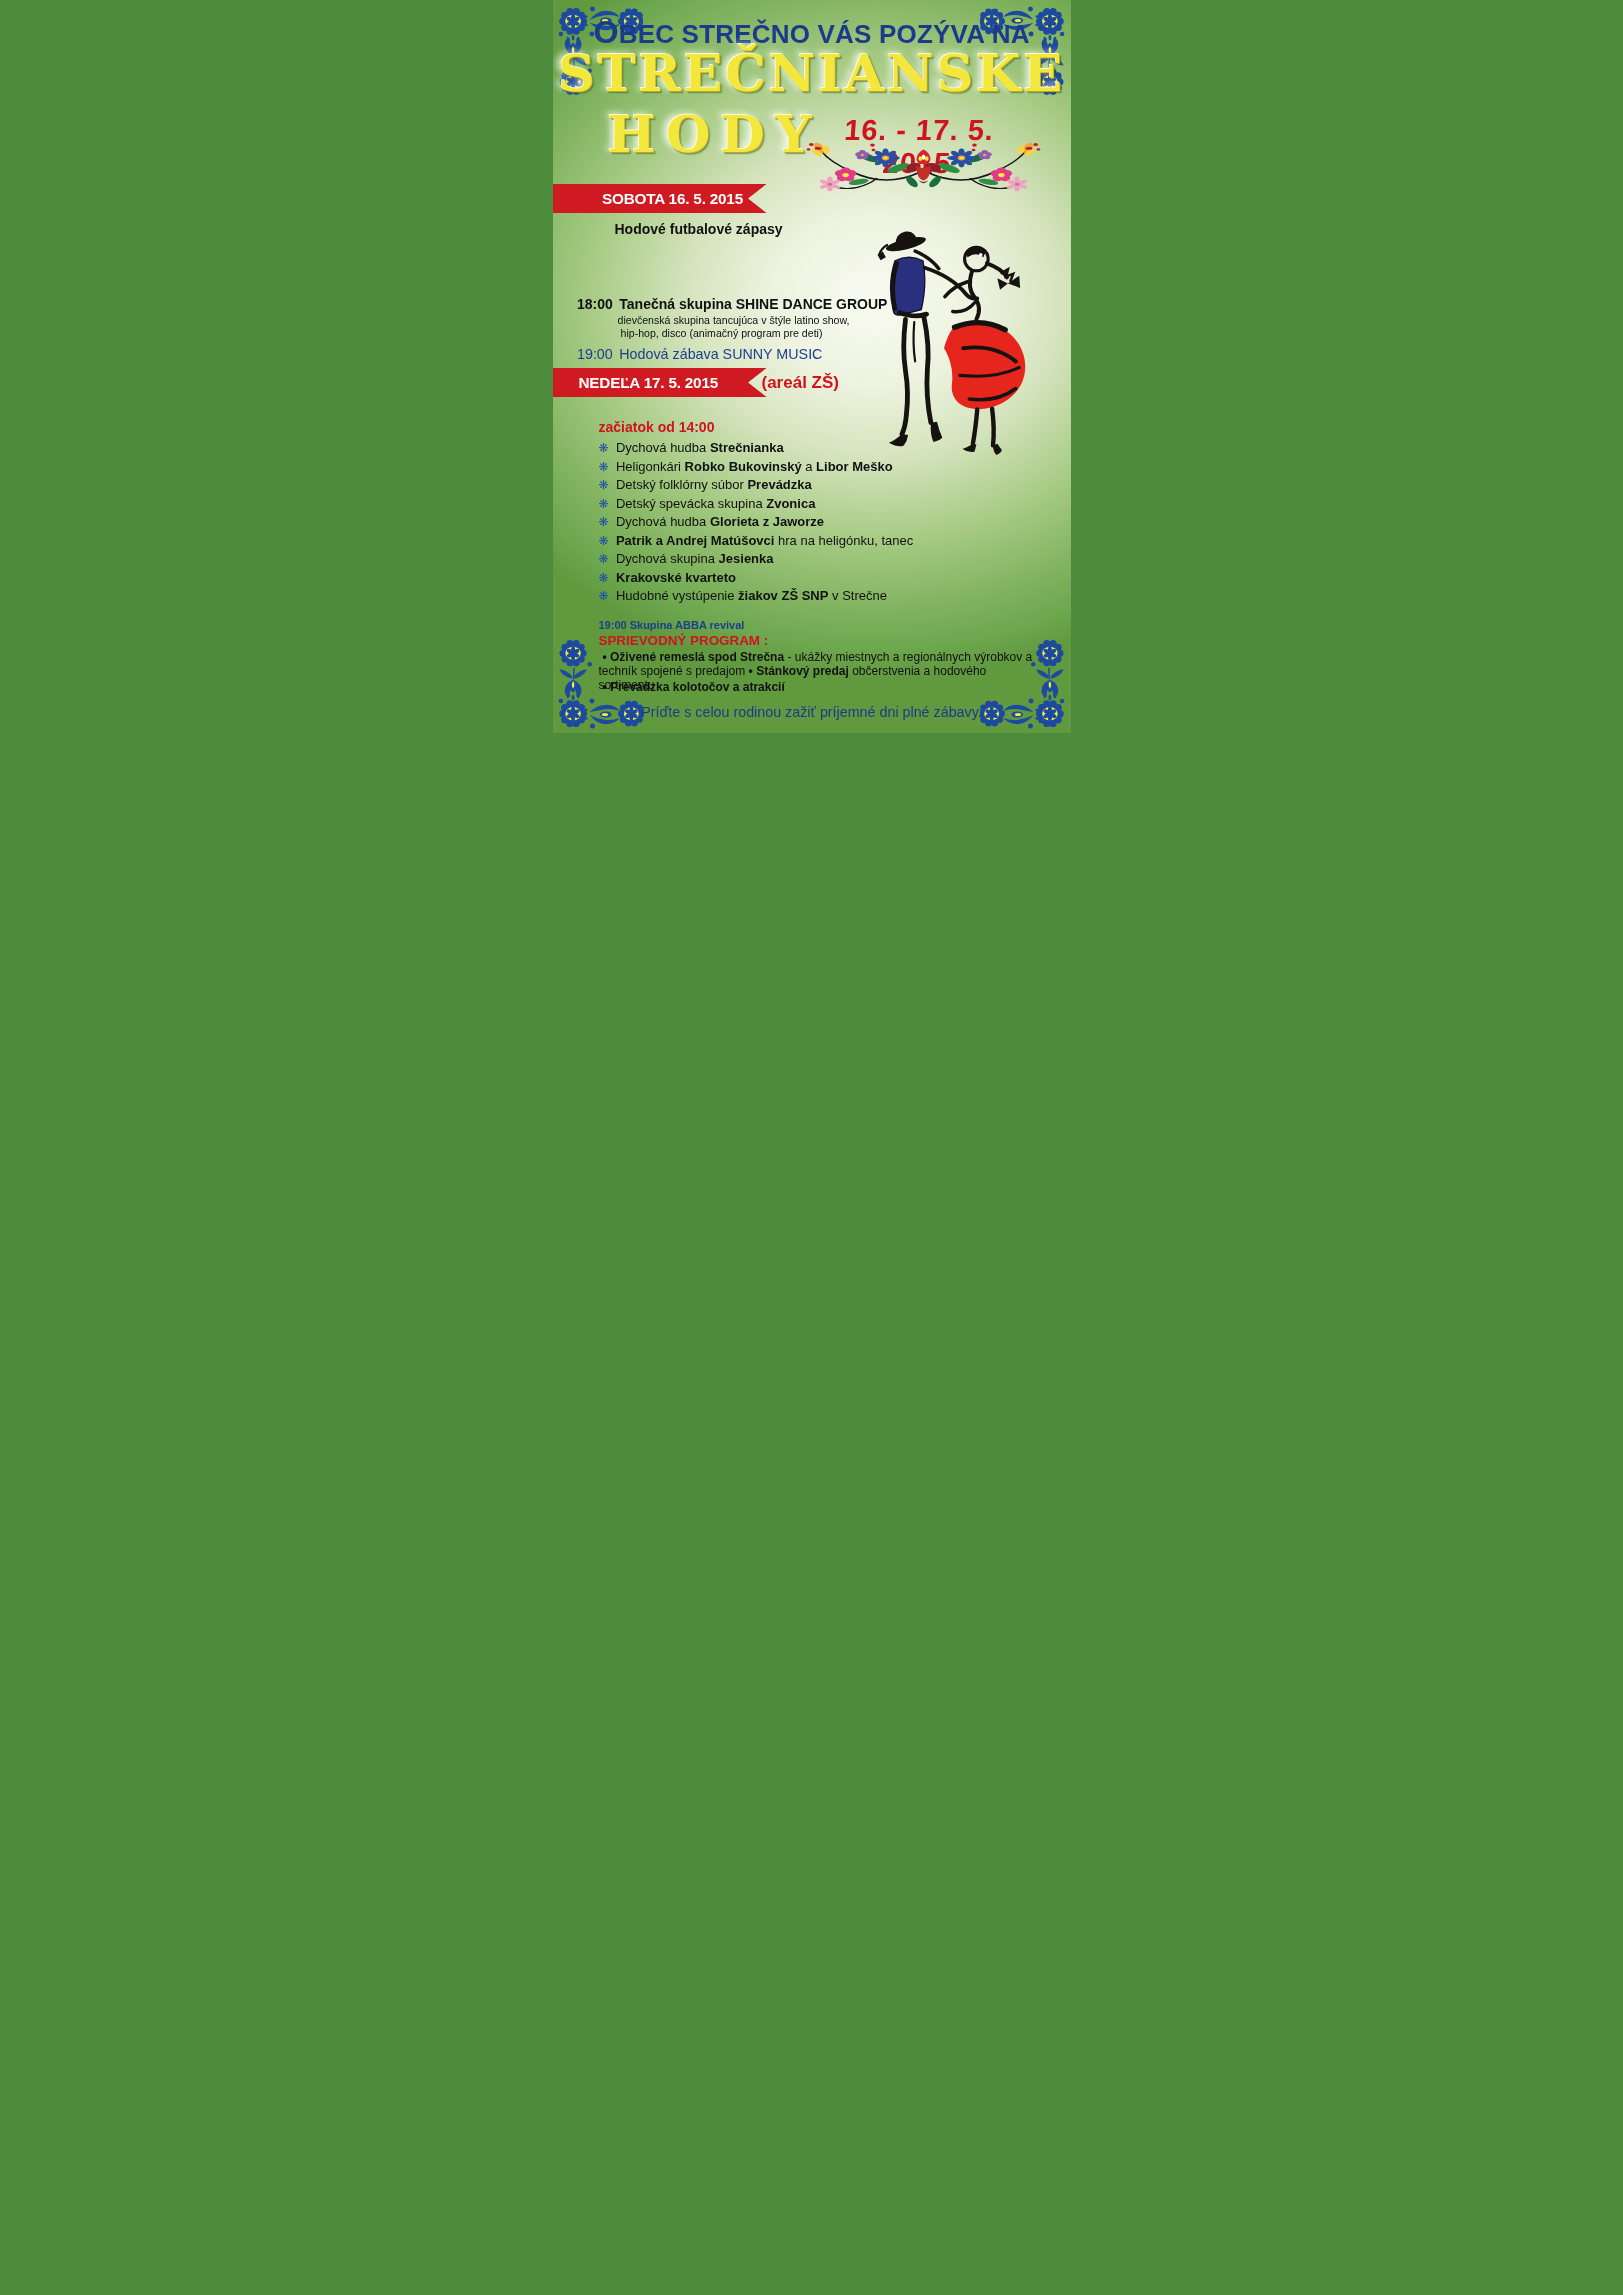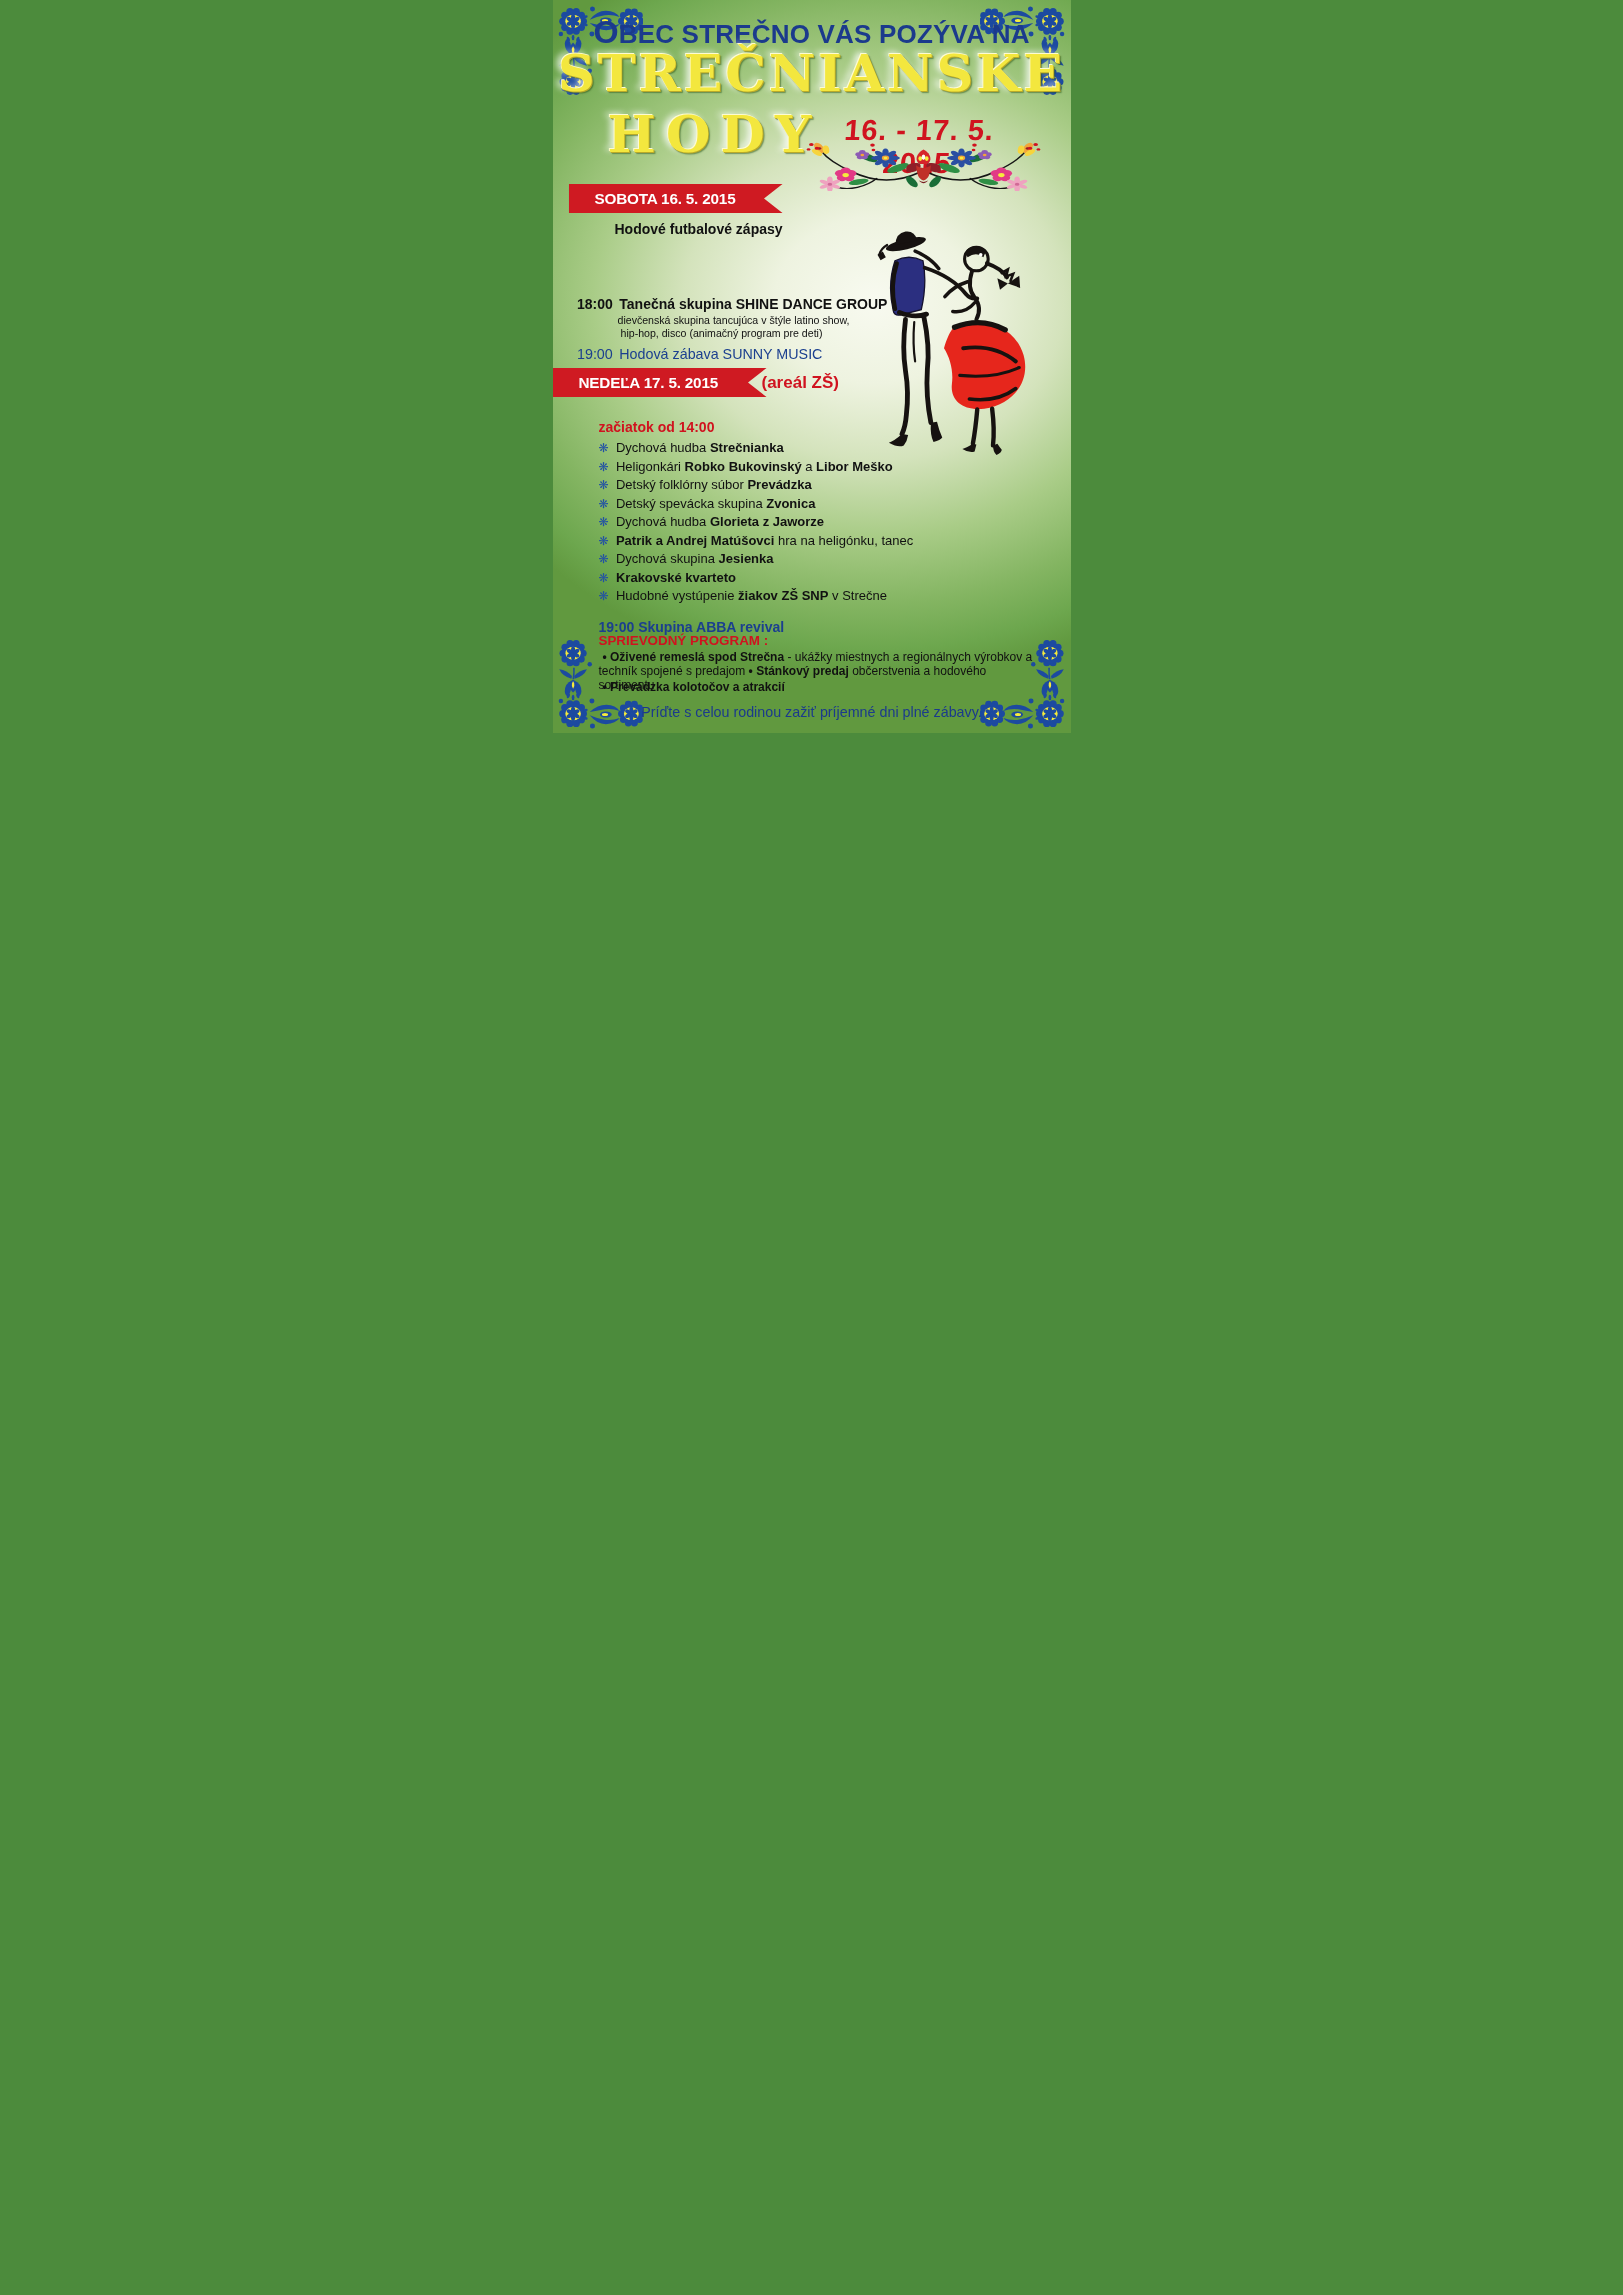--- a/index.html
+++ b/index.html
@@ -23,41 +23,41 @@
     font-family:"DejaVu Serif",serif;font-weight:bold;font-size:51px;letter-spacing:10.2px;
     color:#f3e73e;
     text-shadow:-0.9px -0.9px 0.5px #fdfbd2, 0.9px 0.9px 0 #b9a929, 1.9px 2.3px 1.4px rgba(38,82,20,.55), -4.6px -1.9px 6.5px rgba(255,255,255,.75);}
   .daterange{left:268px;top:114px;width:194px;text-align:center;
     color:#d0131f;font-weight:bold;font-size:29px;letter-spacing:0.9px;transform:skewX(-4deg);}
   
   .ribbon{height:29px;background:#cf1a22;color:#fff;font-weight:bold;font-size:15.3px;
     line-height:29px;padding-left:26px;box-sizing:border-box;
     clip-path:polygon(0 0,100% 0,calc(100% - 18.5px) 50%,100% 100%,0 100%);
     filter:drop-shadow(1.9px 2.3px 1.4px rgba(45,60,15,.4));letter-spacing:-0.2px;}
-  .rib-sat{left:16px;top:184px;width:214px;}
+  .rib-sat{left:0;top:184px;width:214px;text-align:center;}
   .rib-sun{left:0;top:368px;width:214px;}
   .venue{left:209px;top:373px;color:#d0131f;font-weight:bold;font-size:17px;}
   
   .sat-head{left:62px;top:221px;font-weight:bold;font-size:14px;color:#111;}
   .srow{position:relative;height:18.5px;font-size:13.4px;color:#111;}
   .srow .time{position:absolute;left:0;width:36px;}
   .srow .lbl{position:absolute;left:37px;}
   #sat-rows{left:24.5px;top:239px;width:278px;}
   .row1800{left:24.5px;top:296px;font-size:14px;font-weight:bold;color:#111;}
   .row1800 .lbl{margin-left:6.5px;}
   .sub1{left:65px;top:314px;font-size:10.6px;color:#111;}
   .sub2{left:68px;top:327px;font-size:10.6px;color:#111;}
   .row1900{left:24.5px;top:346px;font-size:14.3px;font-weight:normal;color:#1b3f8f;}
   .row1900 .lbl{margin-left:6.5px;}
   
   .start{left:46px;top:419px;font-weight:bold;font-size:14px;color:#d0131f;}
   #sun-list{left:46px;top:440px;width:315px;}
   .item{position:relative;height:18.5px;font-size:13px;color:#111;white-space:nowrap;}
   .item .bullet{color:#2150a5;font-size:12px;margin-right:7.4px;}
-  .abba{left:46px;top:619px;font-weight:bold;font-size:14px;color:#1b3f8f;}
+  .abba{left:46px;top:619px;font-weight:bold;font-size:11px;color:#1b3f8f;}
   .b{font-weight:bold;}
   
   .sp-head{left:46px;top:633px;font-weight:bold;font-size:13.4px;color:#d0131f;}
   .sp1{left:50px;top:650px;width:430px;font-size:12px;color:#111;}
   .sp2{left:46px;top:664px;width:435px;font-size:12px;color:#111;}
   .sp3{left:50px;top:680px;width:430px;font-size:12px;color:#111;font-weight:bold;}
   
   .footer{left:0;top:704px;width:518px;text-align:center;color:#1b3a8c;font-size:14.3px;}
   
   .corner{width:86px;height:92px;}

